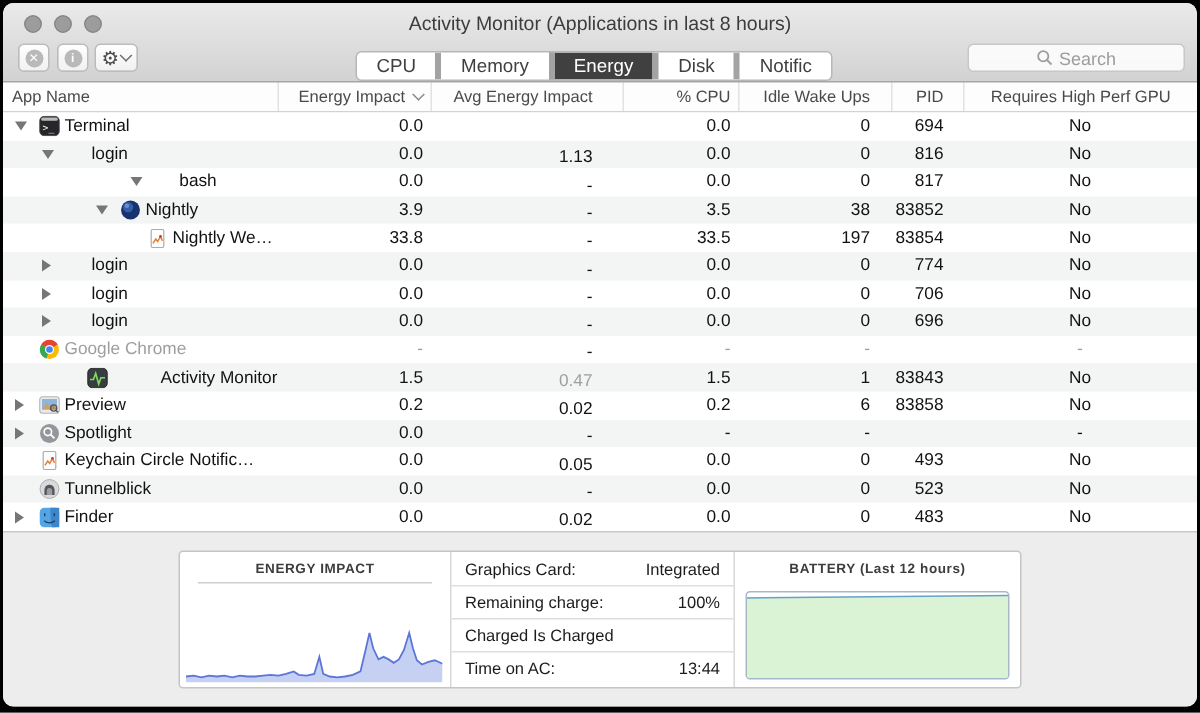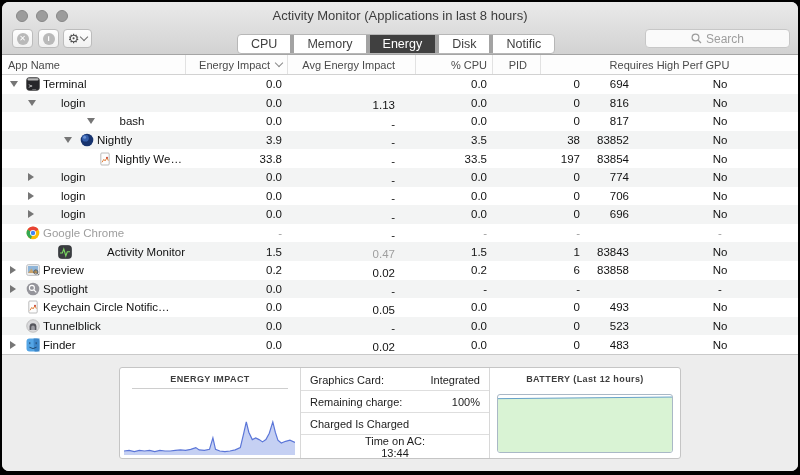--- a/index.html
+++ b/index.html
@@ -119,21 +119,21 @@
   .p-info   { flex:0 0 188px; border-right:1px solid #d8d8d8; padding-top:1px; }
   .p-batt   { flex:1 1 auto; position:relative; }
   .p-title { font-size:9px; font-weight:bold; color:#3d3d3d; text-align:center; margin-top:6px; letter-spacing:.4px; }
   .p-rule  { height:1px; background:#cecece; margin:4px 12px 0; }
   .energy-svg { position:absolute; left:4px; bottom:3px; }
   .info-row {
     display:flex; justify-content:space-between; align-items:center;
     height:21px; padding:0 9px; font-size:11px; color:#1c1c1c;
     border-bottom:1px solid #dedede;
   }
-  .info-row:last-child { border-bottom:none;flex-direction:column; }
+  .info-row:last-child { border-bottom:none; }
   .batt-box {
     position:absolute; left:7px; right:7px; top:26px; bottom:5px;
     border:1px solid #a9b8c6; border-radius:3px; overflow:hidden; background:#fff;
   }
   .batt-box svg { display:block; width:100%; height:100%; }
 </style>
 </head>
 <body>
 
 <div class="screen">
@@ -179,20 +179,23 @@
         </div>
         <div class="hcell col1 h-r5">
           <span>Energy Impact</span>
           <span class="sort-chev"></span>
         </div>
         <div class="hcell col2 h-r20">
           <span>Avg Energy Impact</span>
         </div>
         <div class="hcell col3 h-r5">
           <span>% CPU</span>
+        </div>
+        <div class="hcell col4 h-r14">
+          <span>Idle Wake Ups</span>
         </div>
         <div class="hcell col5 h-r13">
           <span>PID</span>
         </div>
         <div class="hcell col6 h-center">
           <span>Requires High Perf GPU</span>
         </div>
       </div>
     <div class="tbody" id="tbody">
         <div class="row">

